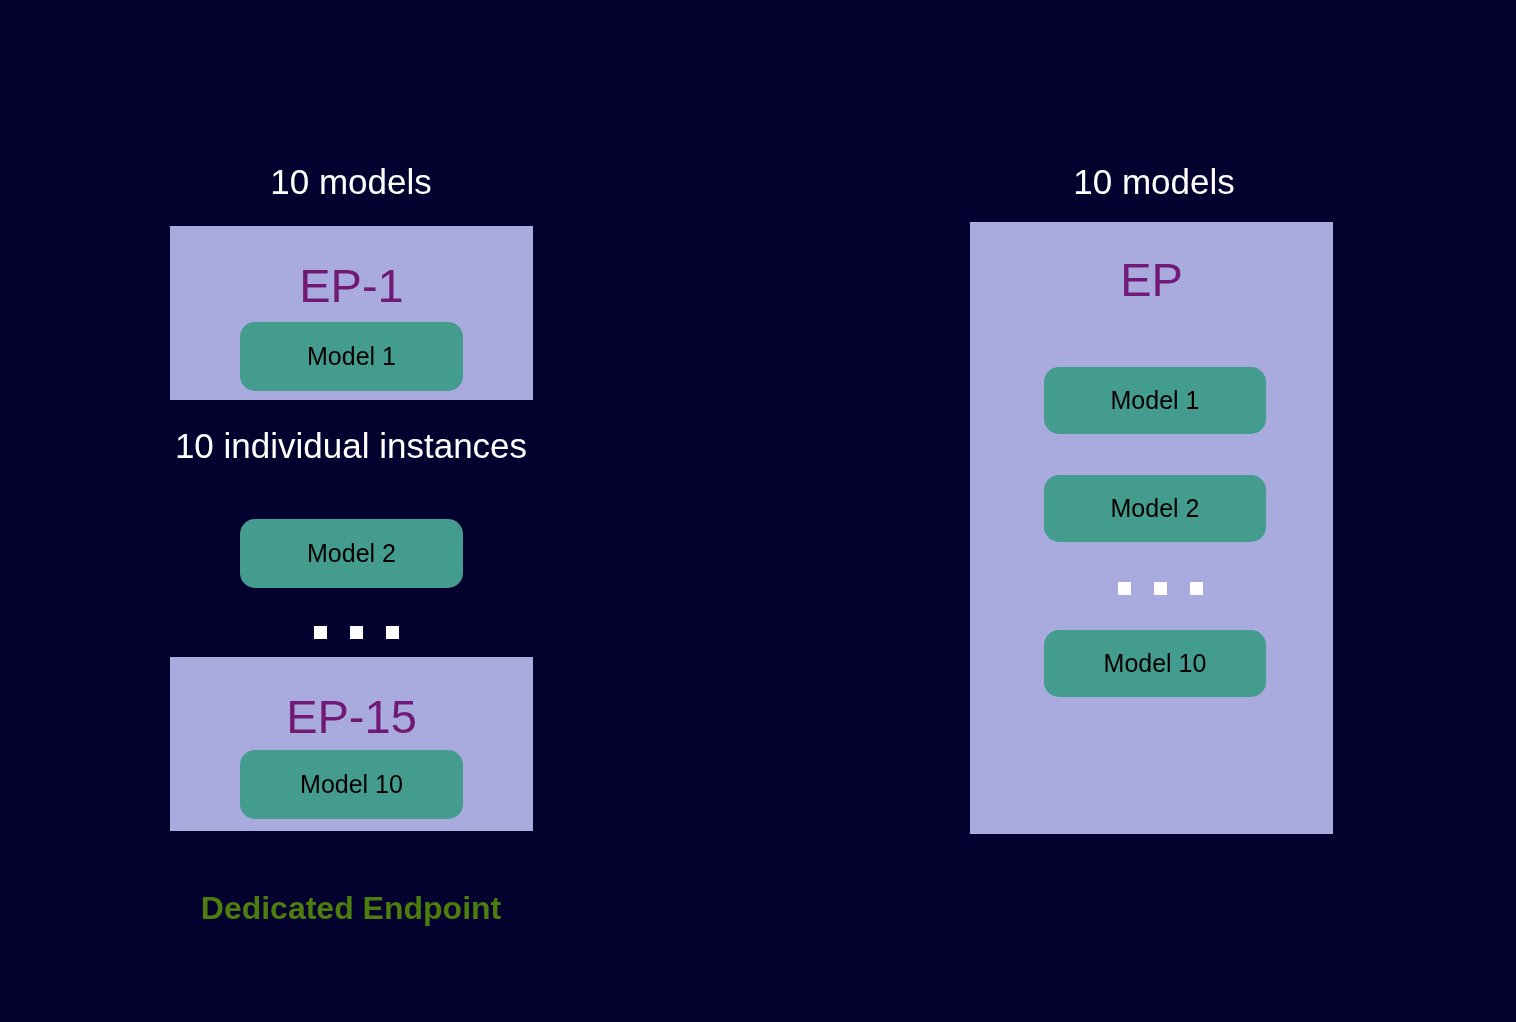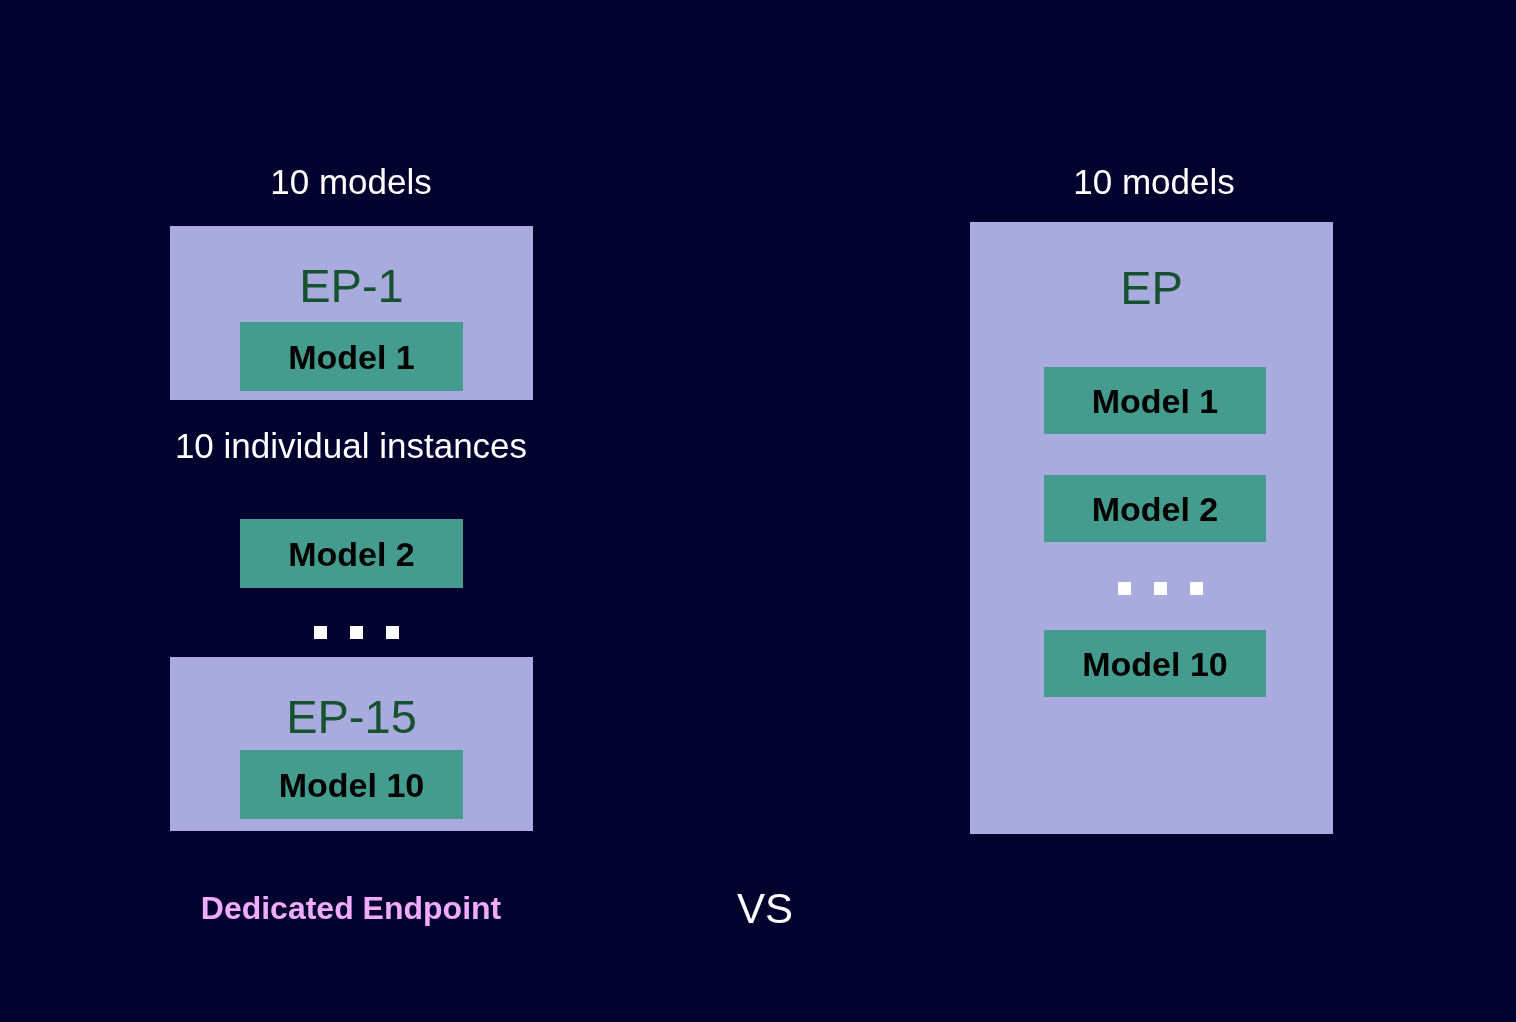--- a/index.html
+++ b/index.html
@@ -36,37 +36,38 @@
   .ep-box {
     position: absolute;
     background: #a9abdf;
     box-sizing: border-box;
   }
   .ep-title {
     position: absolute;
     left: 0;
     width: 100%;
     text-align: center;
-    color: #14532d;
+    color: #701a75;
     font-size: 47px;
     line-height: 55px;
     font-weight: 400;
     white-space: nowrap;
   }
   .model-box {
     position: absolute;
     background: #449c8e;
     color: #000000;
-    font-size: 34px;
+    font-size: 25px;
     line-height: 1;
     display: flex;
     align-items: center;
     justify-content: center;
-    font-weight: 700;
+    font-weight: 400;
     box-sizing: border-box;
+    border-radius: 15px;
   }
 
   #ep-box-1  { left: 170px; top: 226px; width: 363px; height: 174px; }
   #ep-box-2  { left: 170px; top: 427px; width: 363px; height: 174px; }
   #ep-box-10 { left: 170px; top: 657px; width: 363px; height: 174px; }
 
   #ep-box-1 .ep-title,
   #ep-box-2 .ep-title,
   #ep-box-10 .ep-title { top: 32px; }
 
@@ -93,30 +94,30 @@
   
   #mme-box {
     position: absolute;
     left: 970px;
     top: 222px;
     width: 363px;
     height: 612px;
     background: #a9abdf;
     box-sizing: border-box;
   }
-  #mme-box .ep-title { top: 38px; }
+  #mme-box .ep-title { top: 30px; }
 
   #model-box-r1  { left: 1044px; top: 367px;  width: 222px; height: 67px; }
   #model-box-r2  { left: 1044px; top: 475px;  width: 222px; height: 67px; }
   #model-box-r10 { left: 1044px; top: 630px;  width: 222px; height: 67px; }
 
   
   .caption {
     position: absolute;
-    color: #f0abfc;
+    color: #4d7c0f;
     font-size: 32px;
     line-height: 40px;
     font-weight: bold;
     text-align: center;
     white-space: nowrap;
   }
   #caption-left  { left: 92px;  top: 888px; width: 518px; }
   #caption-right { left: 895px; top: 888px; width: 518px; }
   #vs-label {
     position: absolute;
@@ -174,15 +175,14 @@
 
   <div id="ellipsis-right" class="ellipsis">
     <span class="dot"></span>
     <span class="dot"></span>
     <span class="dot"></span>
   </div>
 
   <div id="model-box-r10" class="model-box">Model 10</div>
 
   <div id="caption-left" class="caption">Dedicated Endpoint</div>
-  <div id="vs-label">VS</div>
 
 </div>
 
 </body></html>

